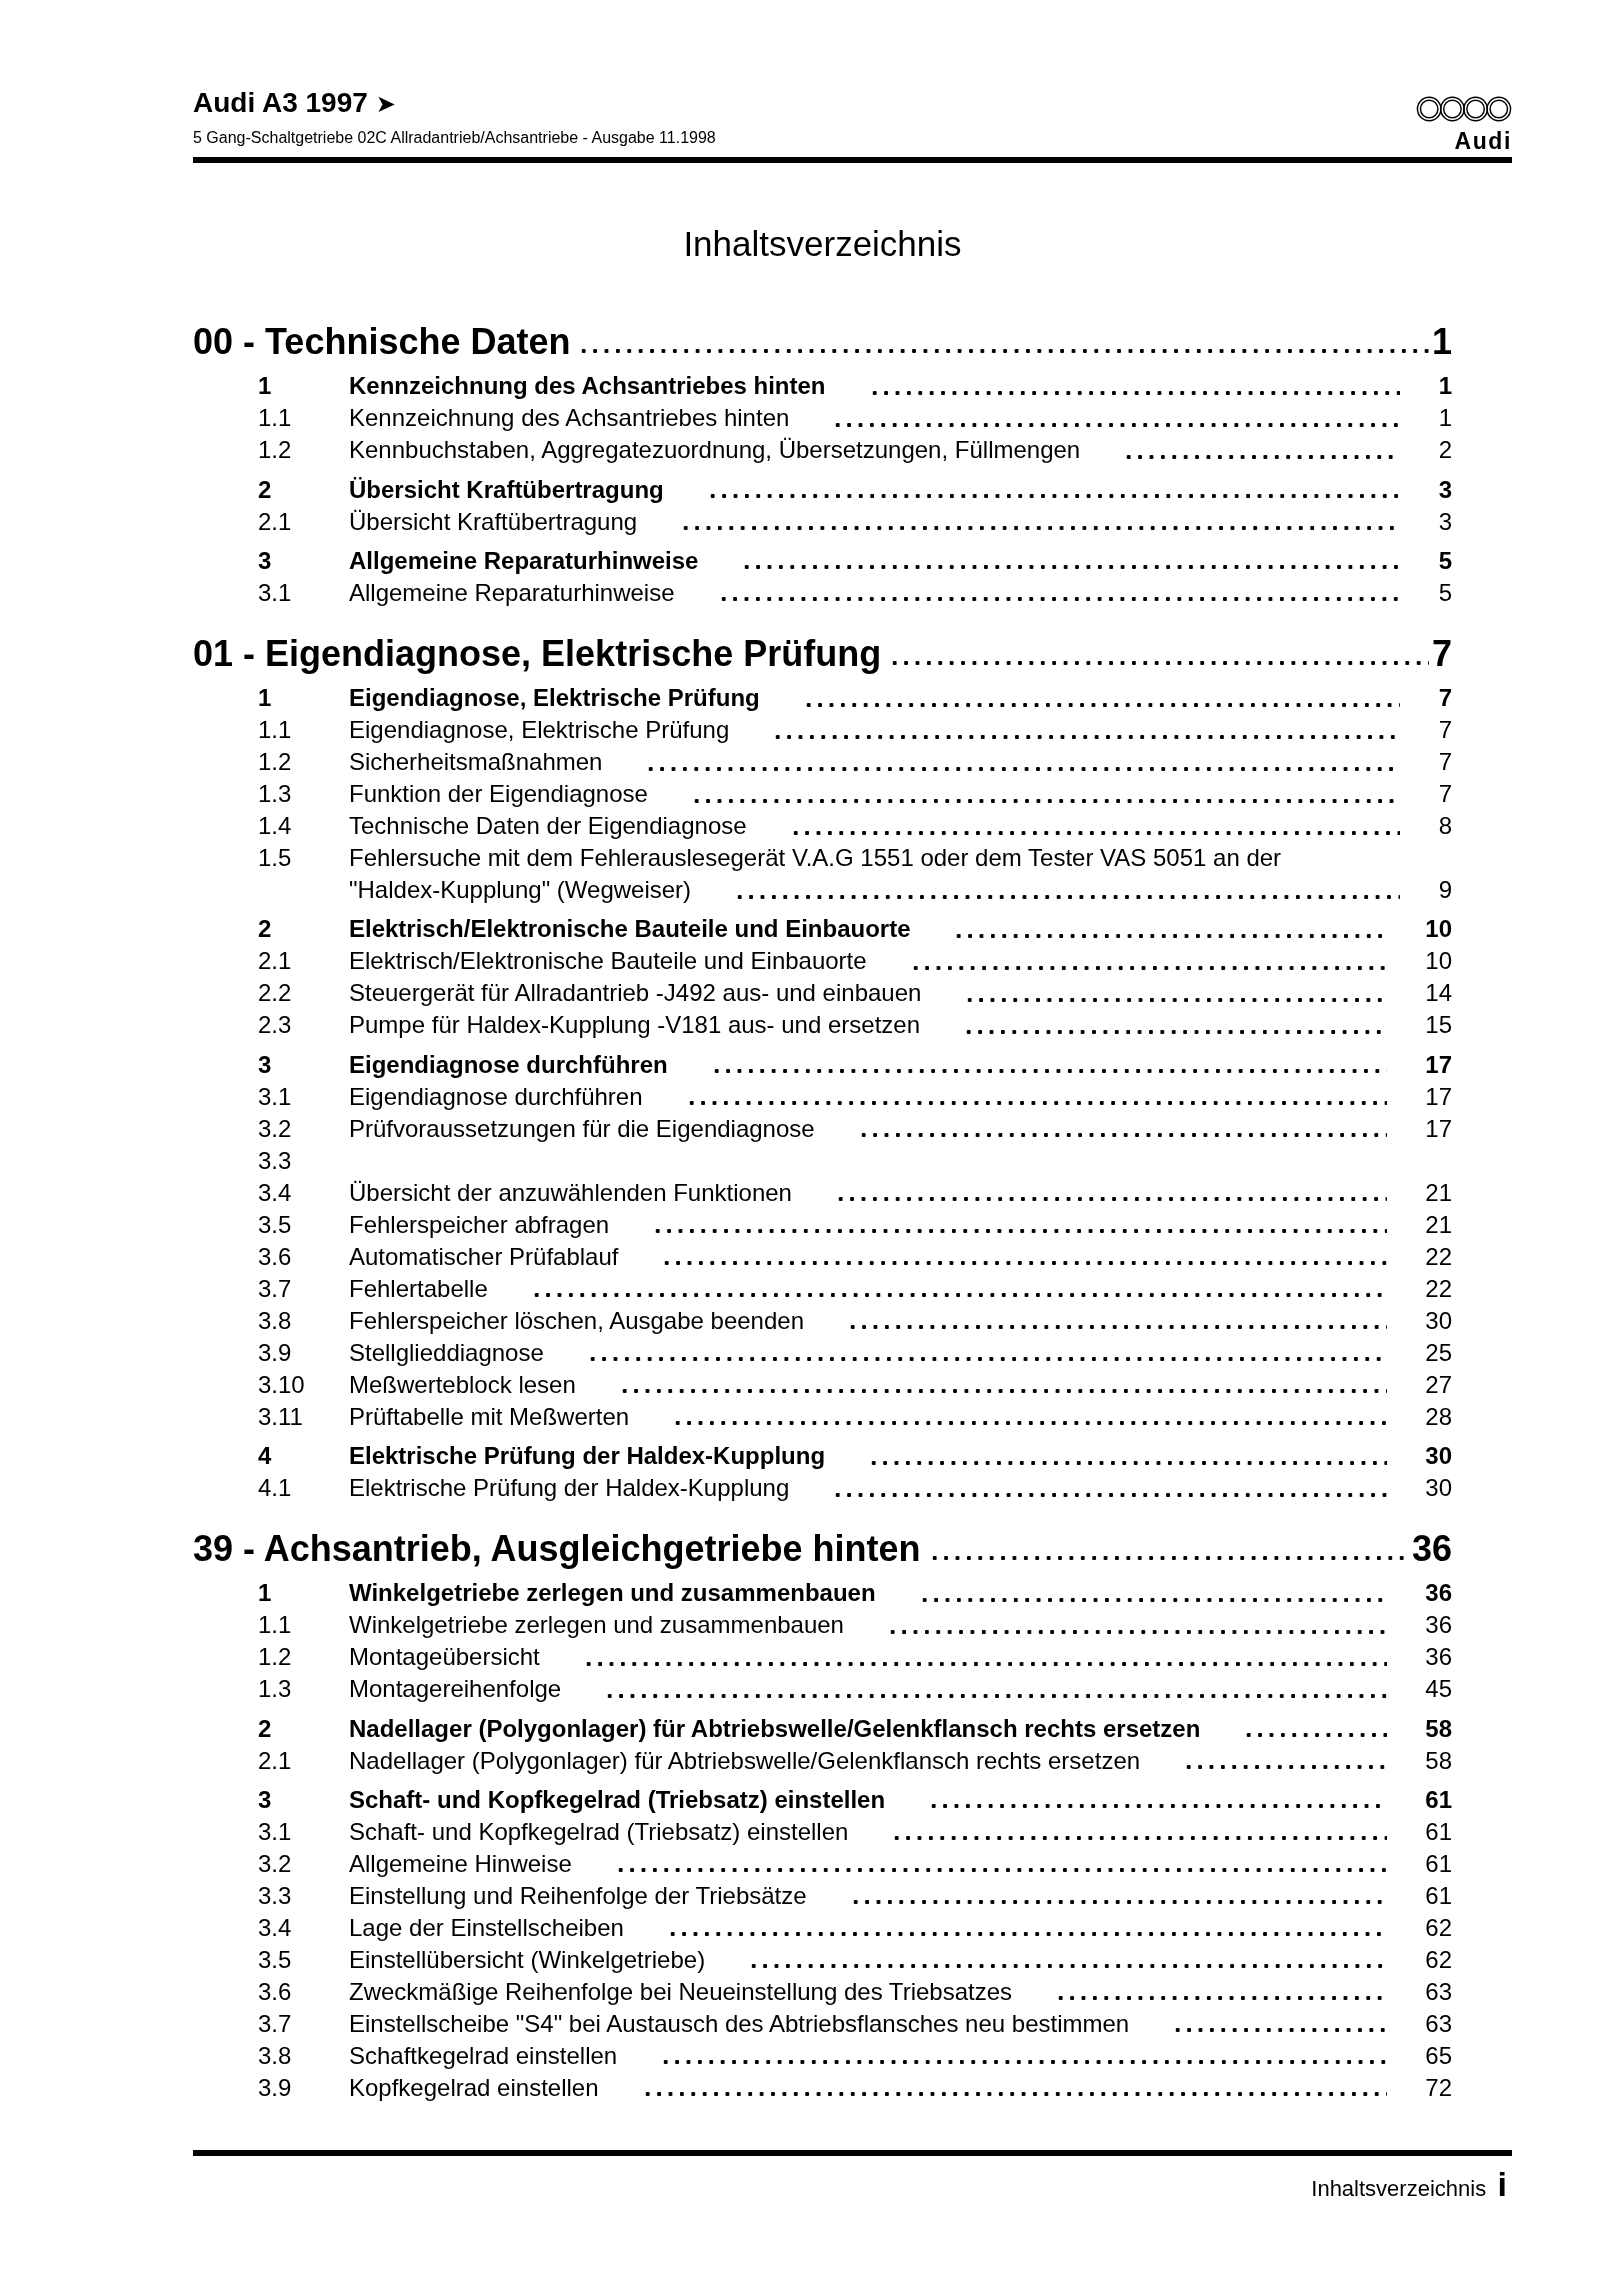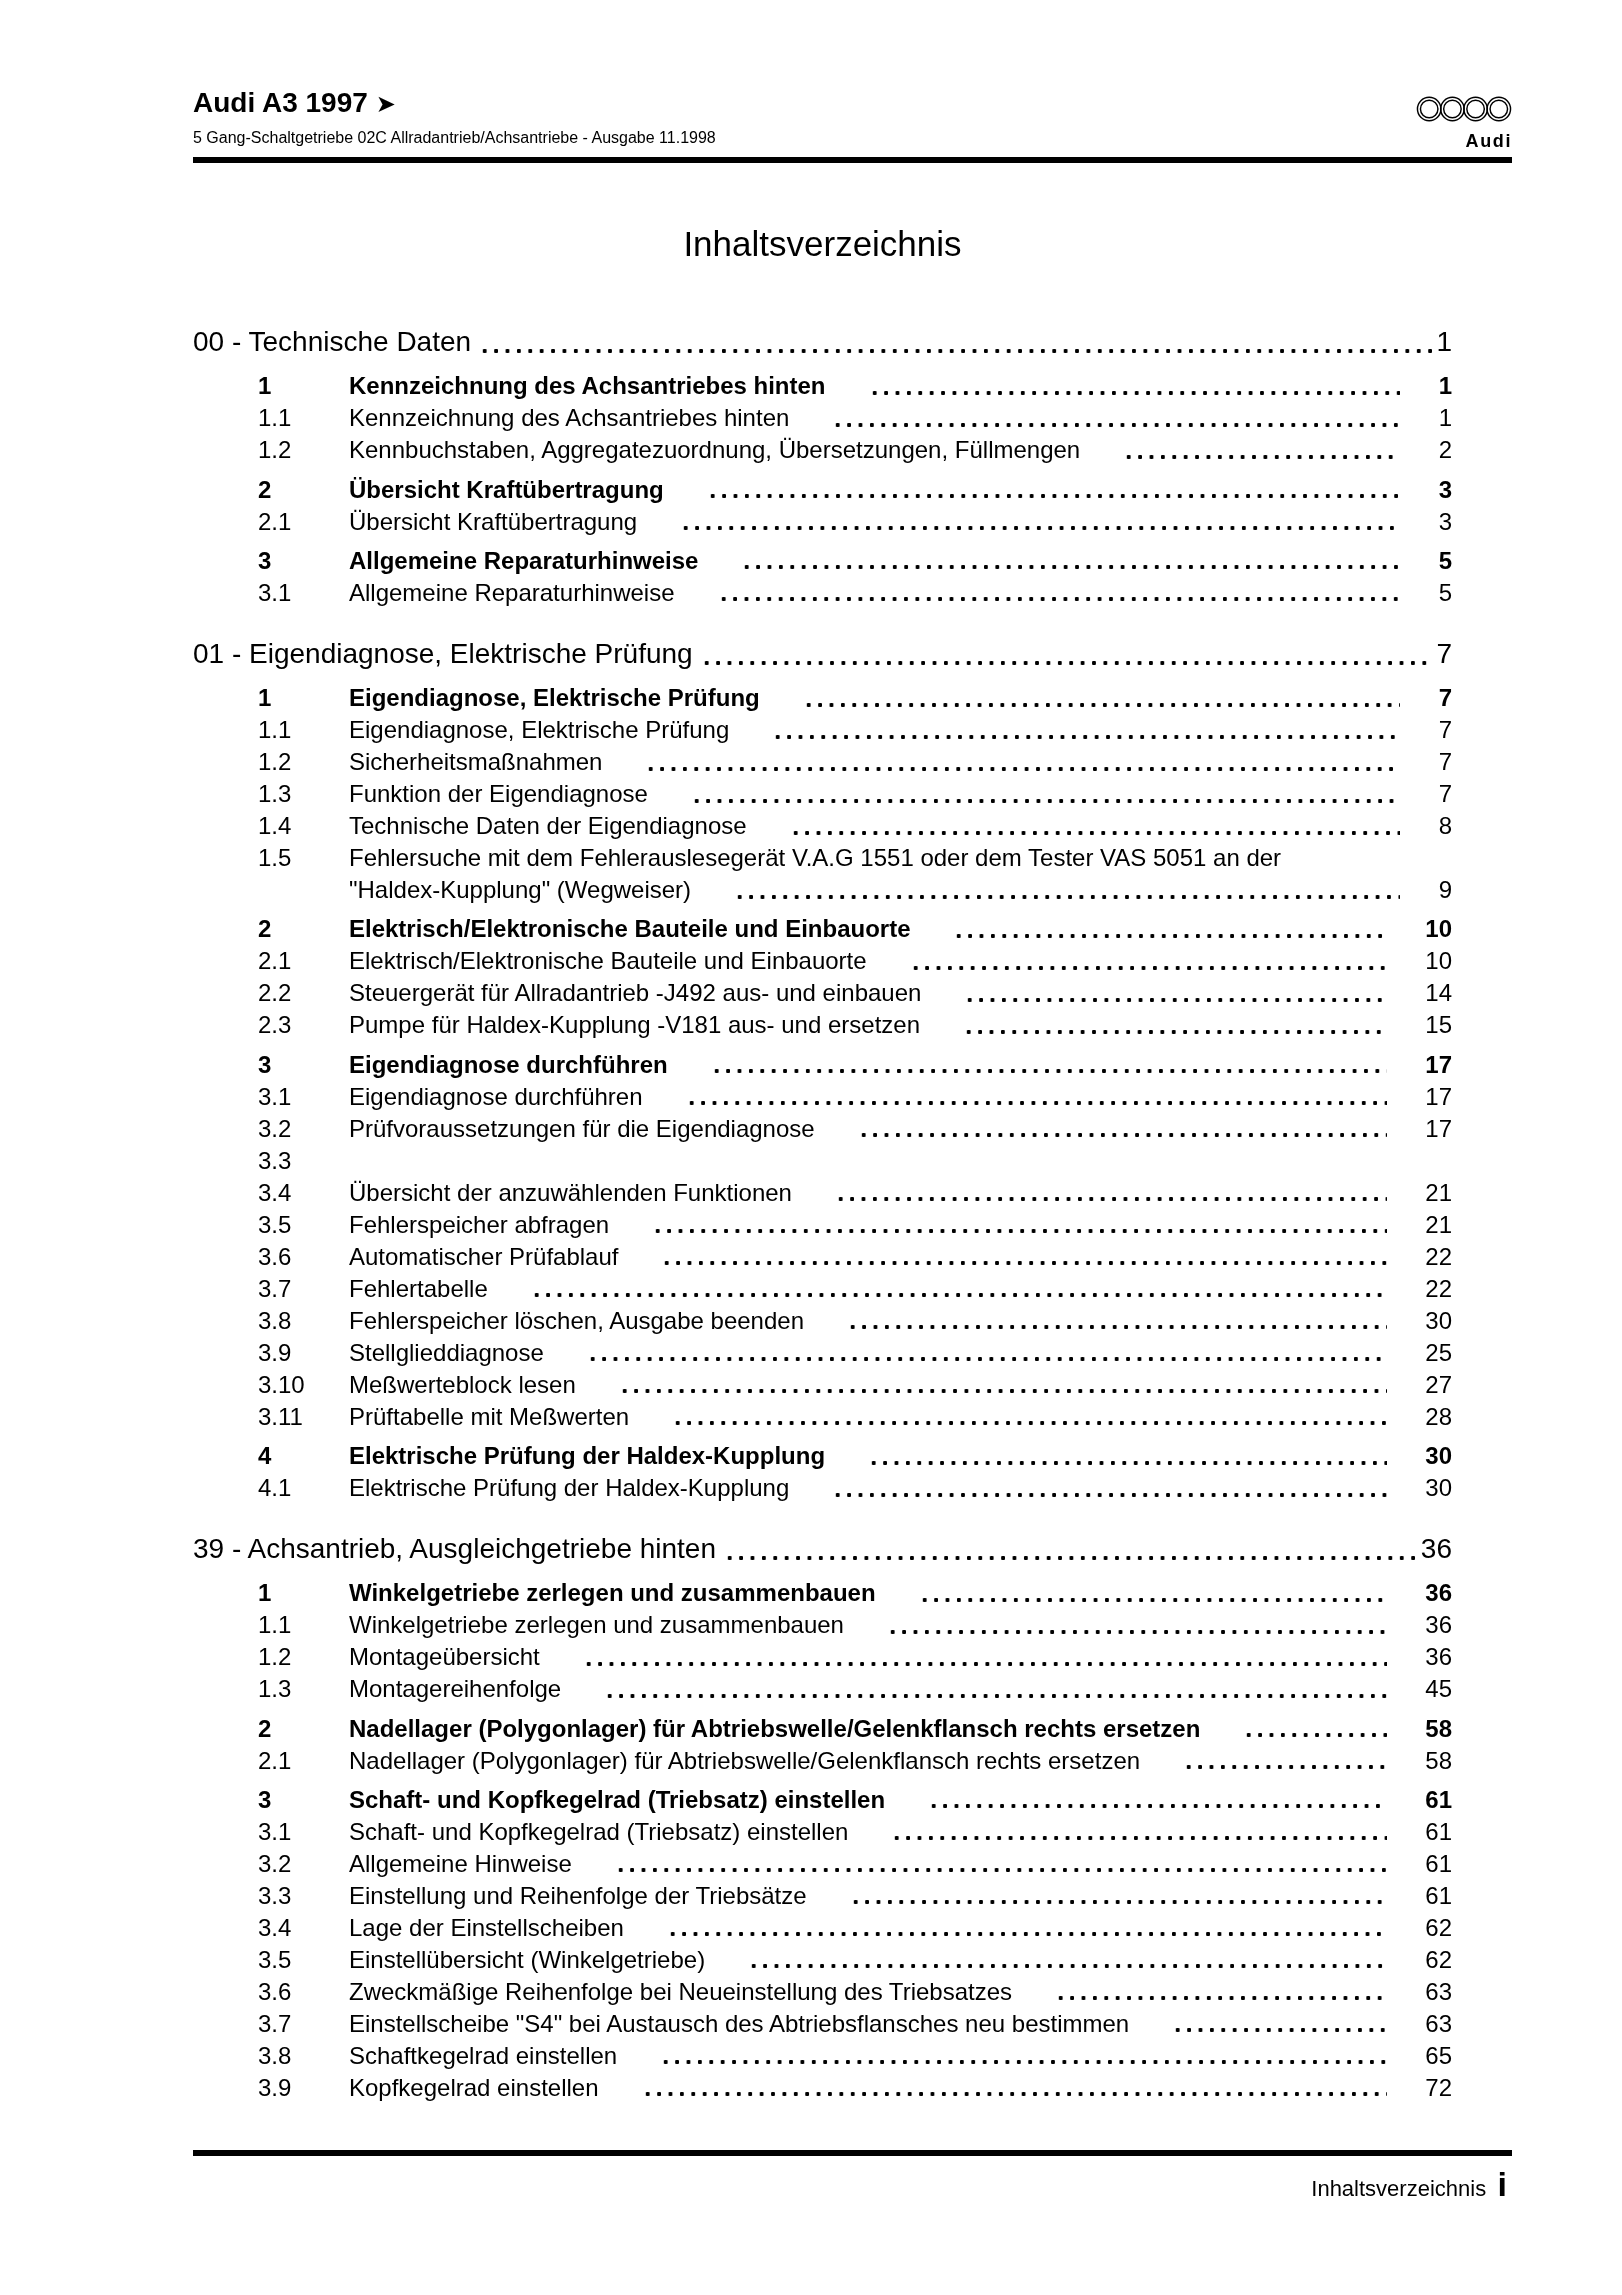--- a/index.html
+++ b/index.html
@@ -14,36 +14,36 @@
   .header {
     position: absolute; left: 193px; top: 84px; width: 1319px;
     display: flex; align-items: flex-end;
   }
   .header-text { flex: 1; padding-right: 68px; white-space: nowrap; }
   .h-line1 { font-size: 28px; font-weight: bold; line-height: 37px; }
   .h-line1 .arrow { font-size: 24px; margin-left: 8px; }
   .h-line2 { font-size: 16px; font-weight: normal; line-height: 32px; }
   .header-logo { width: 138px; text-align: right; }
   .header-logo svg { display: block; margin-left: auto; }
-  .wordmark { font-size: 18px; font-weight: bold; letter-spacing: 1.6px; line-height: 26px; margin-top: 1.6px; }
+  .wordmark { font-size: 23px; font-weight: bold; letter-spacing: 1.6px; line-height: 26px; margin-top: 1.6px; }
   .header-rule { position: absolute; left: 193px; top: 157px; width: 1319px; height: 5.7px; background: #000; }
 
   
   .doc-title {
     position: absolute; left: 193px; top: 224px; width: 1259px;
     text-align: center; font-size: 35px; font-weight: normal;
   }
 
   
   .toc { position: absolute; left: 193px; top: 321px; width: 1259px; }
   .section { margin-top: 24px; }
   .section:first-child { margin-top: 0; }
   .section-heading {
     display: flex; align-items: center;
-    font-size: 28px; font-weight: normal; line-height: 42px; white-space: nowrap;
+    font-size: 36px; font-weight: bold; line-height: 42px; white-space: nowrap;
   }
   .entries { margin-top: 6.5px; }
   .entry { display: flex; padding-left: 65px; font-size: 24px; line-height: 32px; }
   .entry.bold { font-weight: bold; margin-top: 7.3px; }
   .entry .num { width: 91px; flex-shrink: 0; }
   .entry .body { flex: 1; min-width: 0; display: flex; flex-direction: column; }
   .leaderline { display: flex; align-items: baseline; gap: 35px; }
   .wrapline { white-space: nowrap; }
   .ltext { white-space: nowrap; }
   .pg { white-space: nowrap; }

